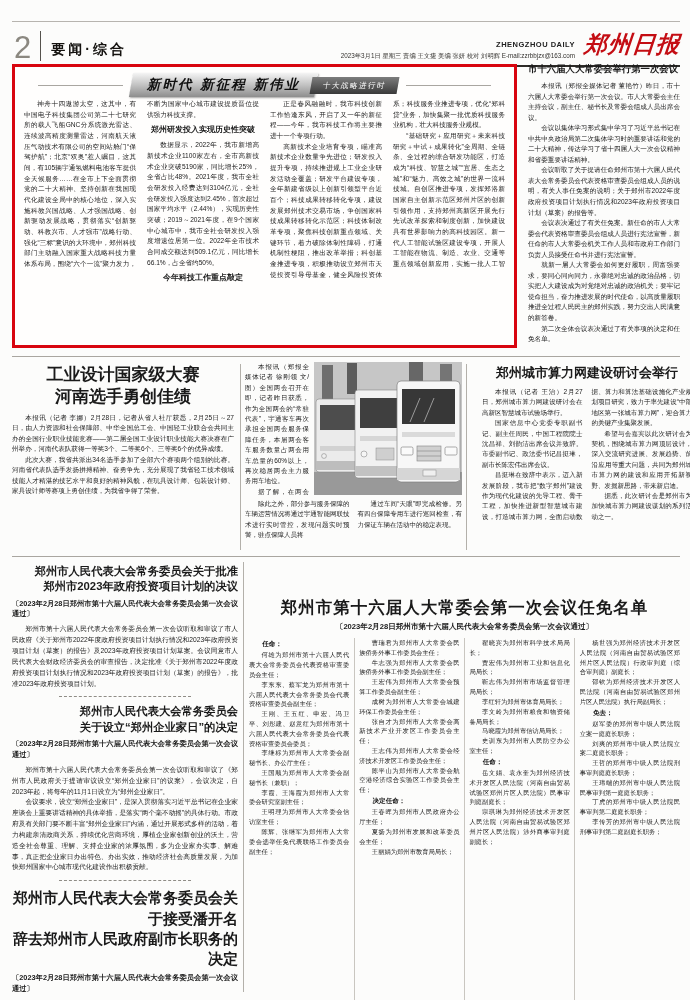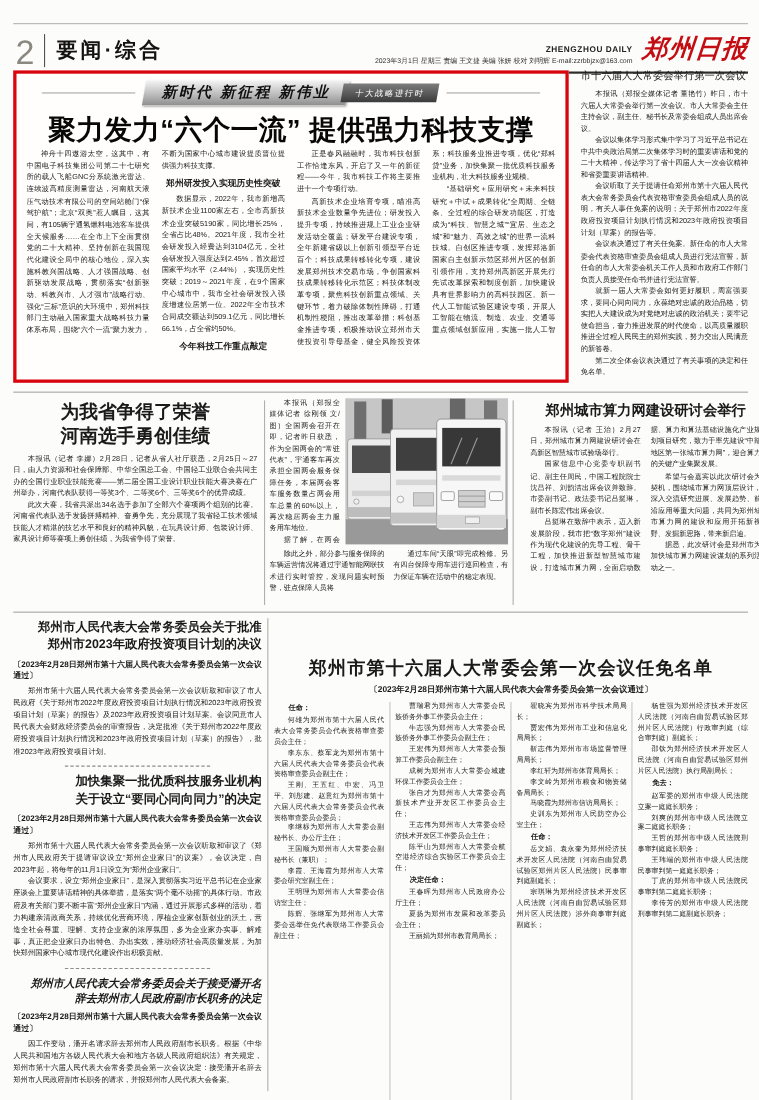--- a/index.html
+++ b/index.html
@@ -4,21 +4,21 @@
 <style>
   html,body{margin:0;padding:0;background:#e9e7e3;}
   .sheet{position:relative;width:690px;height:1000px;margin:0 auto;background:#fcfcfb;
          font-family:"Liberation Sans",sans-serif;color:#1a1a1a;overflow:hidden;}
   
   .mast{position:absolute;left:12px;right:10px;top:21px;height:36px;
         border-top:1px solid #b7b4af;border-bottom:2px solid #2e2c29;
         display:flex;align-items:flex-end;padding:3px 0 4px;}
   .pagenum{font-size:31px;line-height:.85;color:#8b8880;font-weight:400;padding:0 9px 0 2px;}
   .mastbar{width:1px;background:#55524d;height:30px;margin-right:10px;}
-  .section-name{font-size:19px;font-weight:bold;letter-spacing:3px;color:#14120f;padding-bottom:2px;}
+  .section-name{font-size:14px;font-weight:bold;letter-spacing:3px;color:#14120f;padding-bottom:2px;}
   .mast-spacer{flex:1;}
   .mast-right{text-align:right;line-height:1.5;padding-bottom:1px;}
   .mast-en{font-size:7.5px;font-weight:bold;letter-spacing:.5px;color:#222;}
   .mast-date{font-size:6.3px;color:#33312e;}
   .logo{font-family:"DejaVu Serif",serif;font-style:italic;font-weight:bold;font-size:23px;
         color:#c40d13;margin-left:9px;letter-spacing:1px;transform:skewX(-5deg);padding-bottom:1px;}
   
   .fp{margin:0;text-indent:2em;text-align:justify;}
   .fh{margin:4px 0 3px;text-align:center;font-weight:bold;}
   .art-body{font-size:6.7px;line-height:1.6;overflow:hidden;}
@@ -36,21 +36,21 @@
                font-size:13.5px;letter-spacing:2px;color:#111;}
   .ribbon-badge{background:linear-gradient(180deg,#7d7d7d,#3a3a3a);color:#fff;font-size:7.5px;
                padding:3.5px 12px;transform:skewX(-10deg);margin-left:-5px;letter-spacing:1.5px;}
   .lead-headline{font-size:25px;font-weight:bold;text-align:center;letter-spacing:.5px;
                margin:5px 0 2px;color:#070707;}
   .lead-byline{font-size:7.5px;text-align:center;color:#2c2a27;margin-bottom:5px;}
   .lead-body{column-count:4;column-gap:11px;height:188px;font-size:6.6px;line-height:1.62;}
   .lead-body .fh{font-size:8px;}
   
   .cwh{position:absolute;left:528px;top:61px;width:152px;height:289px;overflow:hidden;}
-  .cwh-title{font-size:9.4px;font-weight:normal;letter-spacing:0;white-space:nowrap;margin:2px 0 5px;}
+  .cwh-title{font-size:9.4px;font-weight:bold;letter-spacing:0;white-space:nowrap;margin:2px 0 5px;}
   .cwh .art-body{font-size:6.6px;}
   
   .hline{position:absolute;height:1px;background:#a9a6a0;}
   .vline{position:absolute;width:1px;background:#b3b0aa;}
   .dashsep{border:0;border-top:1px dashed #8f8c86;width:58%;margin:7px auto;}
   
   .mid-title2{font-size:17px;font-weight:bold;text-align:center;line-height:1.28;margin:2px 0 5px;}
   .mid-title1{font-size:15px;font-weight:bold;text-align:center;margin:2px 0 5px;letter-spacing:.5px;}
   .award{position:absolute;left:12px;top:362px;width:222px;height:190px;overflow:hidden;}
   .yutong{position:absolute;left:245px;top:362px;width:217px;height:190px;overflow:hidden;}
@@ -94,21 +94,20 @@
     <div class="ribbon">
       <div class="line"></div>
       <div class="ribbon-core">
         <div class="ribbon-main">
           <span>新时代 新征程 新伟业</span>
         </div>
         <div class="ribbon-badge">十大战略进行时</div>
       </div>
       <div class="line"></div>
     </div>
-    <div class="lead-headline">聚力发力“六个一流” 提供强力科技支撑</div>
     <div class="art-body lead-body">
         <p class="fp">神舟十四遨游太空，这其中，有中国电子科技集团公司第二十七研究所的载人飞船GNC分系统激光雷达、连续波高精度测量雷达，河南航天液压气动技术有限公司的空间站舱门“保驾护航”；北京“双奥”惹人瞩目，这其间，有105辆宇通氢燃料电池客车提供全天候服务……在全市上下全面贯彻党的二十大精神、坚持创新在我国现代化建设全局中的核心地位，深入实施科教兴国战略、人才强国战略、创新驱动发展战略，贯彻落实“创新驱动、科教兴市、人才强市”战略行动、强化“三标”意识的大环境中，郑州科技部门主动融入国家重大战略科技力量体系布局，围绕“六个一流”聚力发力，不断为国家中心城市建设提质晋位提供强力科技支撑。</p>
         <h4 class="fh">郑州研发投入实现历史性突破</h4>
         <p class="fp">数据显示，2022年，我市新增高新技术企业1100家左右，全市高新技术企业突破5190家，同比增长25%，全省占比48%。2021年度，我市全社会研发投入经费达到3104亿元，全社会研发投入强度达到2.45%，首次超过国家平均水平（2.44%），实现历史性突破；2019～2021年度，在9个国家中心城市中，我市全社会研发投入强度增速位居第一位。2022年全市技术合同成交额达到509.1亿元，同比增长66.1%，占全省约50%。</p>
         <h4 class="fh">今年科技工作重点敲定</h4>
         <p class="fp">正是春风融融时，我市科技创新工作恰逢东风，开启了又一年的新征程——今年，我市科技工作将主要推进十一个专项行动。</p>
         <p class="fp">高新技术企业培育专项，瞄准高新技术企业数量争先进位；研发投入提升专项，持续推进规上工业企业研发活动全覆盖；研发平台建设专项，全年新建省级以上创新引领型平台近百个；科技成果转移转化专项，建设发展郑州技术交易市场，争创国家科技成果转移转化示范区；科技体制改革专项，聚焦科技创新重点领域、关键环节，着力破除体制性障碍，打通机制性梗阻，推出改革举措；科创基金推进专项，积极推动设立郑州市天使投资引导母基金，健全风险投资体系；科技服务业推进专项，优化“郑科贷”业务，加快集聚一批优质科技服务业机构，壮大科技服务业规模。</p>
         <p class="fp">“基础研究＋应用研究＋未来科技研究＋中试＋成果转化”全周期、全链条、全过程的综合研发功能区，打造成为“科技、智慧之城”“宜居、生态之城”和“魅力、高效之城”的世界一流科技城。自创区推进专项，发挥郑洛新国家自主创新示范区郑州片区的创新引领作用，支持郑州高新区开展先行先试改革探索和制度创新，加快建设具有世界影响力的高科技园区。新一代人工智能试验区建设专项，开展人工智能在物流、制造、农业、交通等重点领域创新应用，实施一批人工智能创新专项，提升人工智能产业科技创新能力。</p>
       </div>
   </div>
@@ -122,21 +121,21 @@
         <p class="fp">会议表决通过了有关任免案。新任命的市人大常委会代表资格审查委员会组成人员进行宪法宣誓，新任命的市人大常委会机关工作人员和市政府工作部门负责人员接受任命书并进行宪法宣誓。</p>
         <p class="fp">就新一届人大常委会如何更好履职，周富强要求，要同心同向同力，永葆绝对忠诚的政治品格，切实把人大建设成为对党绝对忠诚的政治机关；要牢记使命担当，奋力推进发展的时代使命，以高质量履职推进全过程人民民主的郑州实践，努力交出人民满意的新答卷。</p>
         <p class="fp">第二次全体会议表决通过了有关事项的决定和任免名单。</p>
       </div>
   </div>
 
   <div class="hline" style="left:12px;right:10px;top:356px;"></div>
 
   <div class="award">
     <div class="mid-title2">
-      <div>为我省争得了荣誉</div>
+      <div>工业设计国家级大赛</div>
       <div>河南选手勇创佳绩</div>
     </div>
     <div class="art-body" style="font-size:6.6px;">
         <p class="fp">本报讯（记者 李娜）2月28日，记者从省人社厅获悉，2月25日～27日，由人力资源和社会保障部、中华全国总工会、中国轻工业联合会共同主办的全国行业职业技能竞赛——第二届全国工业设计职业技能大赛决赛在广州举办，河南代表队获得一等奖3个、二等奖6个、三等奖6个的优异成绩。</p>
         <p class="fp">此次大赛，我省共派出34名选手参加了全部六个赛项两个组别的比赛。河南省代表队选手发扬拼搏精神、奋勇争先，充分展现了我省轻工技术领域技能人才精湛的技艺水平和良好的精神风貌，在玩具设计师、包装设计师、家具设计师等赛项上勇创佳绩，为我省争得了荣誉。</p>
       </div>
   </div>
 
   <div class="vline" style="left:240px;top:364px;height:186px;"></div>
 
@@ -216,32 +215,32 @@
         <div>郑州市2023年政府投资项目计划的决议</div>
       </div>
       <div class="bracket">〔2023年2月28日郑州市第十六届人民代表大会常务委员会第一次会议通过〕</div>
       <div class="d-body art-body">
           <p class="fp">郑州市第十六届人民代表大会常务委员会第一次会议听取和审议了市人民政府《关于郑州市2022年度政府投资项目计划执行情况和2023年政府投资项目计划（草案）的报告》及2023年政府投资项目计划草案。会议同意市人民代表大会财政经济委员会的审查报告，决定批准《关于郑州市2022年度政府投资项目计划执行情况和2023年政府投资项目计划（草案）的报告》，批准2023年政府投资项目计划。</p>
         </div>
     </div>
     <hr class="dashsep">
     <div>
       <div class="d-title">
-        <div>加快集聚一批优质科技服务业机构</div>
-        <div>关于设立“要同心同向同力”的决定</div>
+        <div>郑州市人民代表大会常务委员会</div>
+        <div>关于设立“郑州企业家日”的决定</div>
       </div>
       <div class="bracket">〔2023年2月28日郑州市第十六届人民代表大会常务委员会第一次会议通过〕</div>
       <div class="d-body art-body">
           <p class="fp">郑州市第十六届人民代表大会常务委员会第一次会议听取和审议了《郑州市人民政府关于提请审议设立“郑州企业家日”的议案》，会议决定，自2023年起，将每年的11月1日设立为“郑州企业家日”。</p>
           <p class="fp">会议要求，设立“郑州企业家日”，是深入贯彻落实习近平总书记在企业家座谈会上重要讲话精神的具体举措，是落实“两个毫不动摇”的具体行动。市政府及有关部门要不断丰富“郑州企业家日”内涵，通过开展形式多样的活动，着力构建亲清政商关系，持续优化营商环境，厚植企业家创新创业的沃土，营造全社会尊重、理解、支持企业家的浓厚氛围，多为企业家办实事、解难事，真正把企业家日办出特色、办出实效，推动经济社会高质量发展，为加快郑州国家中心城市现代化建设作出积极贡献。</p>
         </div>
     </div>
     <hr class="dashsep">
     <div>
-      <div class="d-title" style="font-size:10px;font-style:italic;">
+      <div class="d-title" style="font-size:15px;">
         <div>郑州市人民代表大会常务委员会关于接受潘开名</div>
         <div>辞去郑州市人民政府副市长职务的决定</div>
       </div>
       <div class="bracket">〔2023年2月28日郑州市第十六届人民代表大会常务委员会第一次会议通过〕</div>
       <div class="d-body art-body">
           <p class="fp">因工作变动，潘开名请求辞去郑州市人民政府副市长职务。根据《中华人民共和国地方各级人民代表大会和地方各级人民政府组织法》有关规定，郑州市第十六届人民代表大会常务委员会第一次会议决定：接受潘开名辞去郑州市人民政府副市长职务的请求，并报郑州市人民代表大会备案。</p>
         </div>
     </div>
   </div>
 

